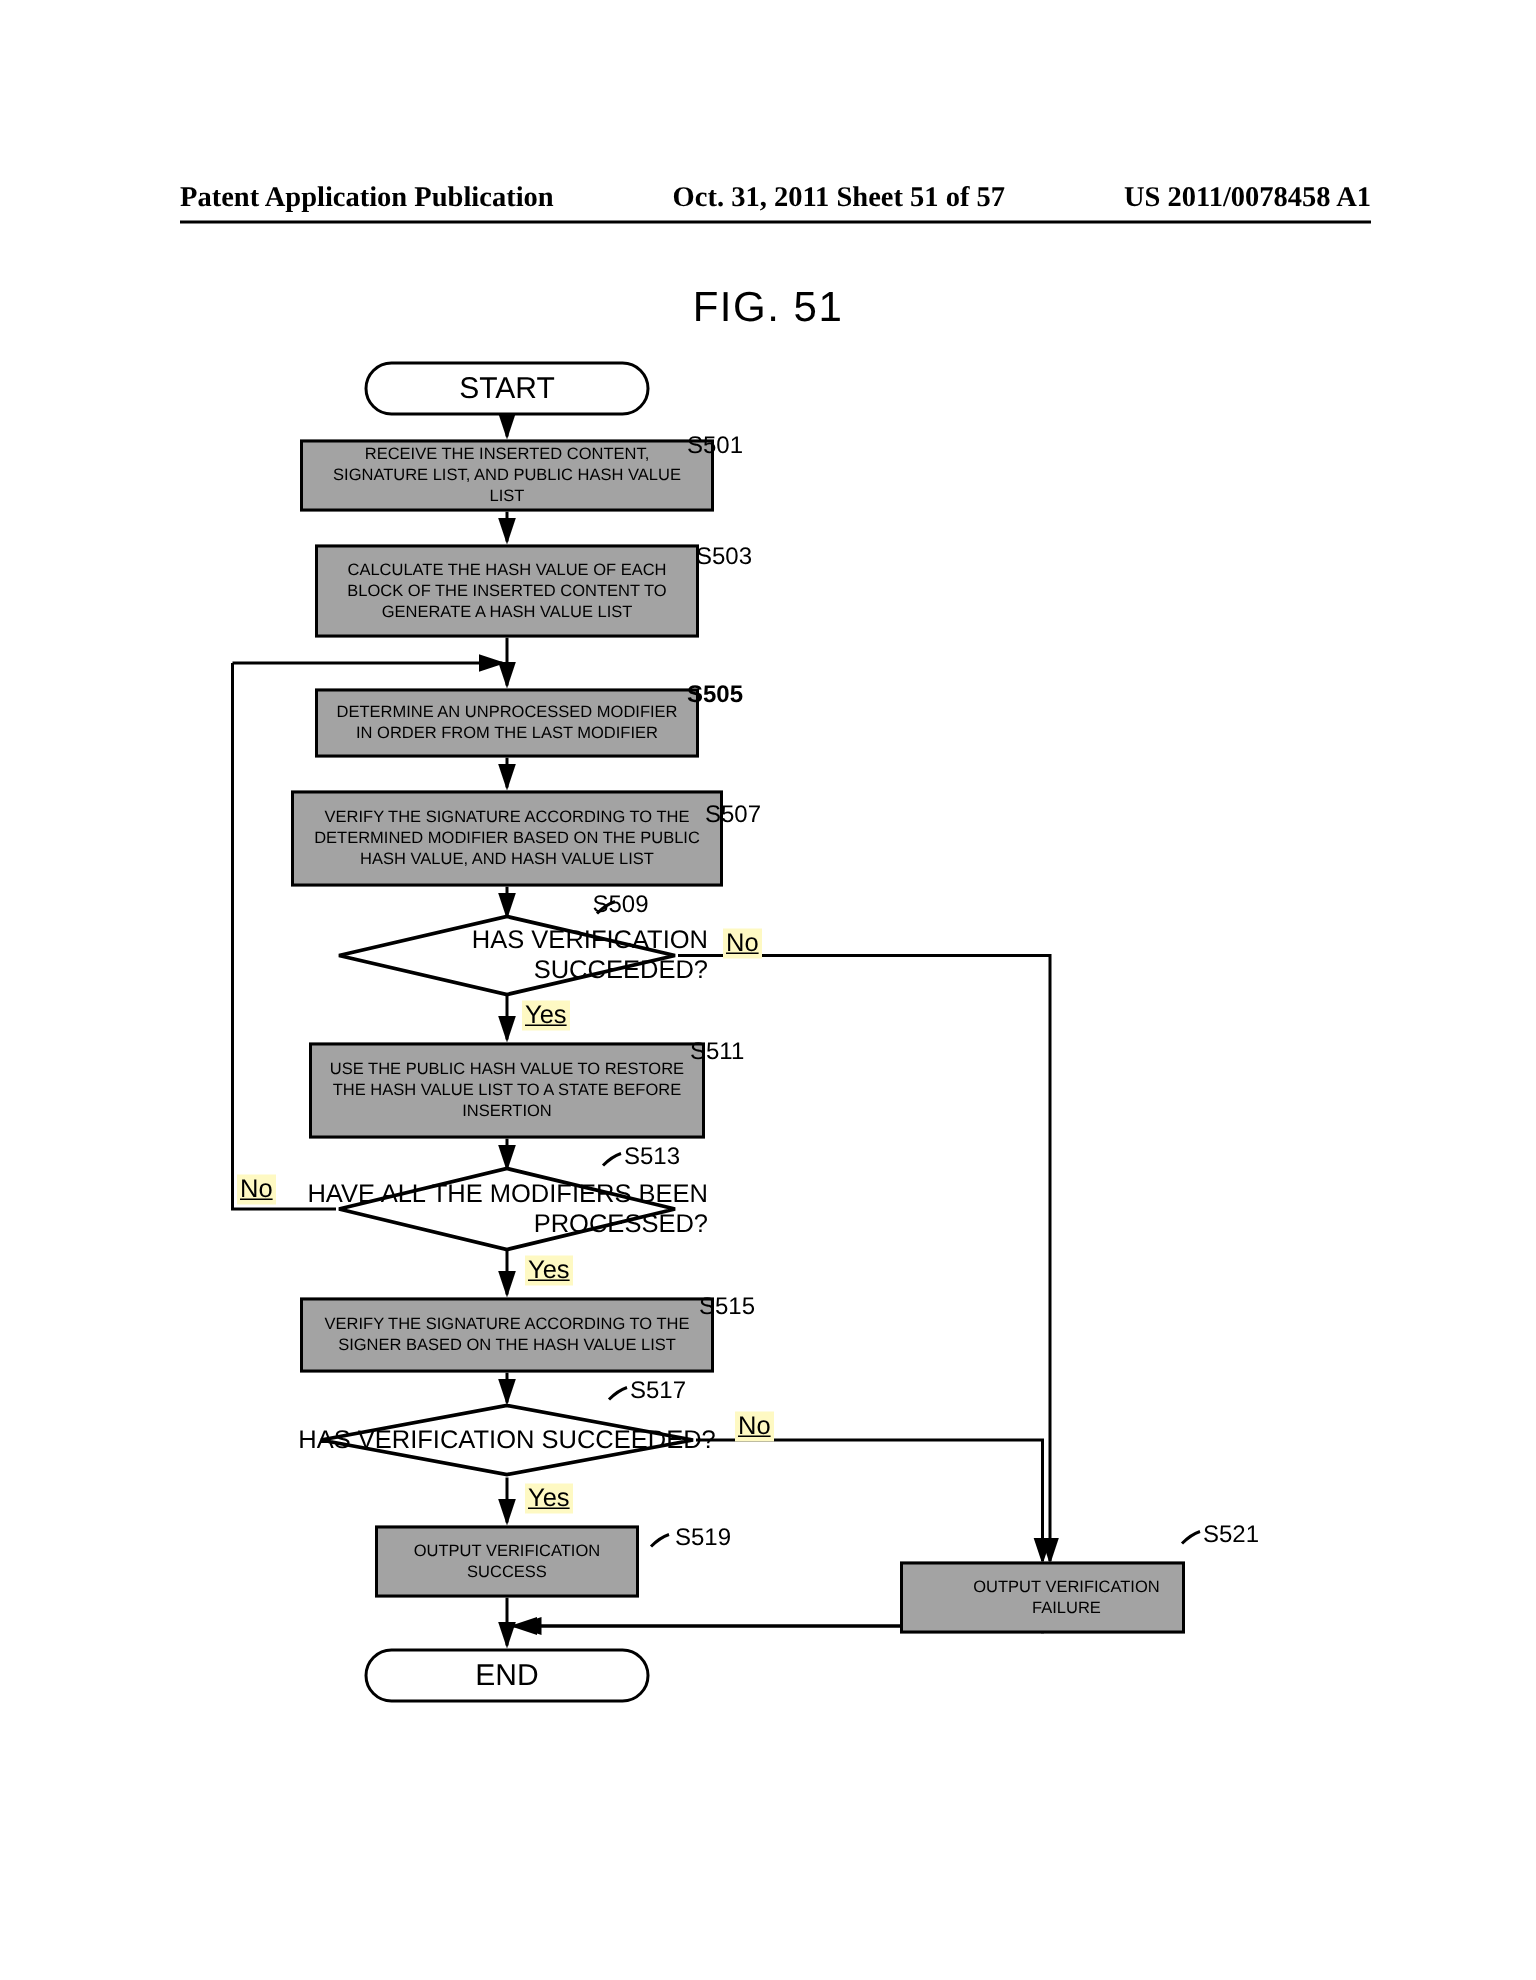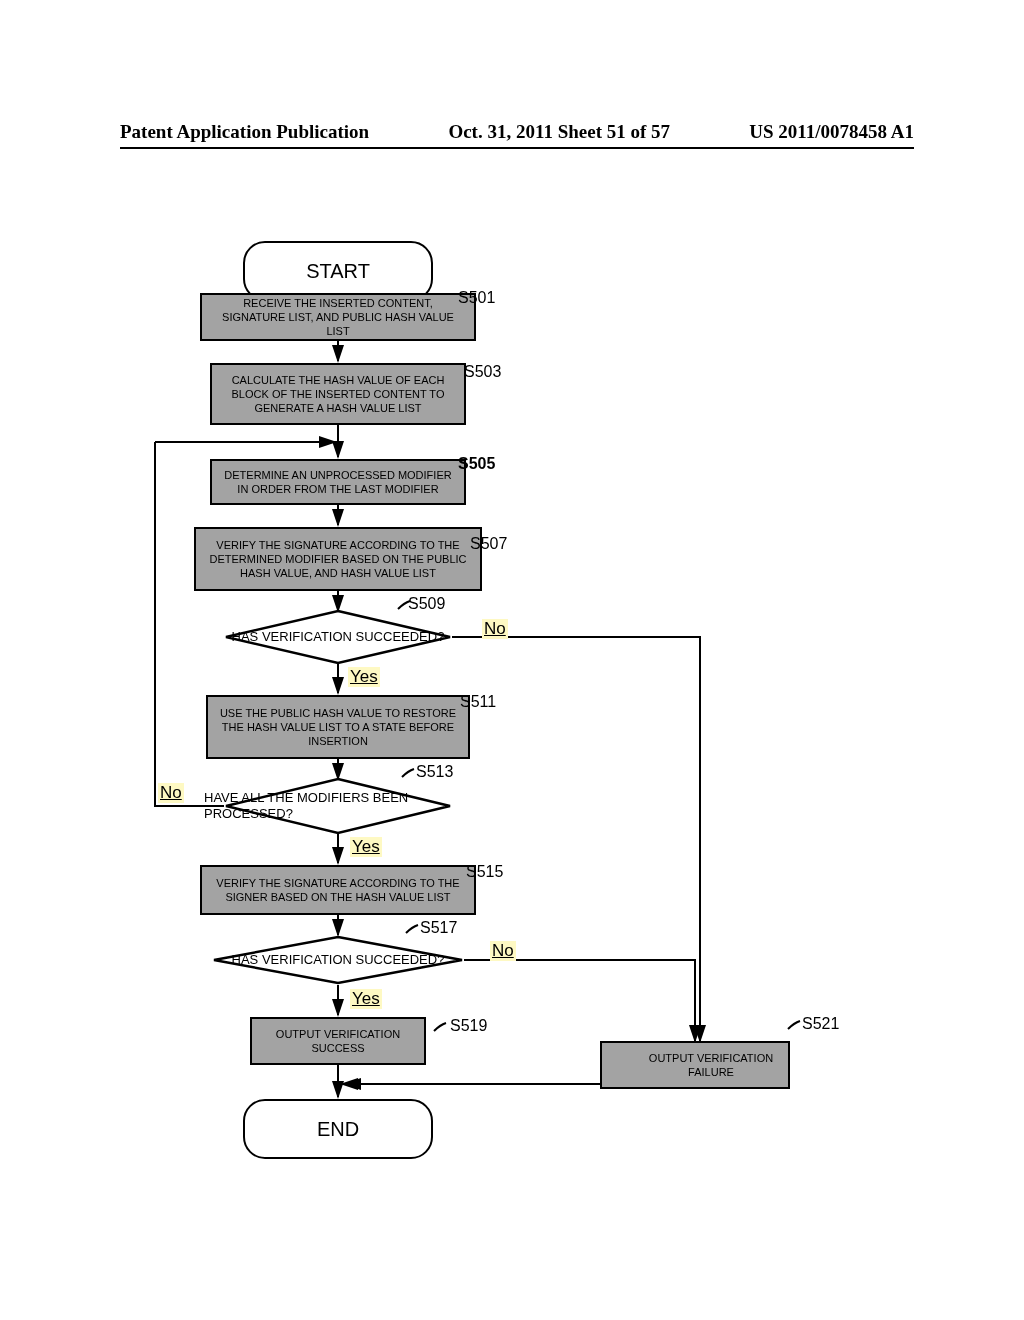--- a/index.html
+++ b/index.html
@@ -47,21 +47,21 @@
     width: 700px;
     font-family: Arial, Helvetica, sans-serif;
   }
   .terminator {
     position: absolute;
     background: #fff;
     border: 2.5px solid #000;
     border-radius: 22px;
     text-align: center;
     font-size: 20px;
-    padding: 16px 0;
+    padding: 4px 0;
     line-height: 1.2;
   }
   .process {
     position: absolute;
     background: #a3a3a3;
     border: 2.5px solid #000;
     text-align: center;
     font-size: 11px;
     line-height: 1.3;
     padding: 5px 8px;
@@ -71,22 +71,22 @@
   }
   .decision {
     position: absolute;
   }
   .decision-text {
     position: absolute;
     left: -20px; right: -20px; top: 0; bottom: 0;
     display: flex;
     align-items: center;
     justify-content: center;
-    text-align: left;
-    font-size: 13px;
+    text-align: right;
+    font-size: 17px;
     line-height: 1.2;
     z-index: 2;
   }
   .step-label {
     position: absolute;
     font-size: 16px;
     font-family: Arial, Helvetica, sans-serif;
   }
   .edge-label {
     position: absolute;
@@ -106,20 +106,21 @@
 <body>
 
 <div class="page">
 
   <div class="header">
     <span class="left">Patent Application Publication</span>
     <span class="center">Oct. 31, 2011  Sheet 51 of 57</span>
     <span class="right">US 2011/0078458 A1</span>
   </div>
 
+  <div class="fig-title">FIG. 51</div>
 
   <div class="diagram">
 
     <svg class="connectors" width="700" height="1020">
       <defs>
         <marker id="arrow" markerWidth="10" markerHeight="10" refX="8" refY="3" orient="auto" markerUnits="strokeWidth">
           <path d="M0,0 L9,3 L0,6 Z" fill="#000"></path>
         </marker>
       </defs>
 
@@ -193,21 +194,21 @@
       <span>VERIFY THE SIGNATURE ACCORDING TO THE DETERMINED MODIFIER BASED ON THE PUBLIC HASH VALUE, AND HASH VALUE LIST</span>
     </div>
     <div class="step-label" style="left:330px; top:296px;">S507</div>
 
     <div class="decision" style="left:84px; top:370px; width:228px; height:56px;">
       <svg width="228" height="56" style="position:absolute;left:0;top:0;">
         <polygon points="114,2 226,28 114,54 2,28" fill="#fff" stroke="#000" stroke-width="2.5"></polygon>
       </svg>
       <div class="decision-text">HAS VERIFICATION SUCCEEDED?</div>
     </div>
-    <div class="step-label" style="left:268px; top:356px;">S509</div>
+    <div class="step-label" style="left:255px; top:356px;">S509</div>
     <div class="edge-label" style="left:342px; top:380px;">No</div>
     <div class="edge-label" style="left:208px; top:428px;">Yes</div>
 
     <div class="process" style="left:66px; top:456px; width:264px; height:64px;">
       <span>USE THE PUBLIC HASH VALUE TO RESTORE THE HASH VALUE LIST TO A STATE BEFORE INSERTION</span>
     </div>
     <div class="step-label" style="left:320px; top:454px;">S511</div>
 
     <div class="decision" style="left:84px; top:538px; width:228px; height:58px;">
       <svg width="228" height="58" style="position:absolute;left:0;top:0;">

